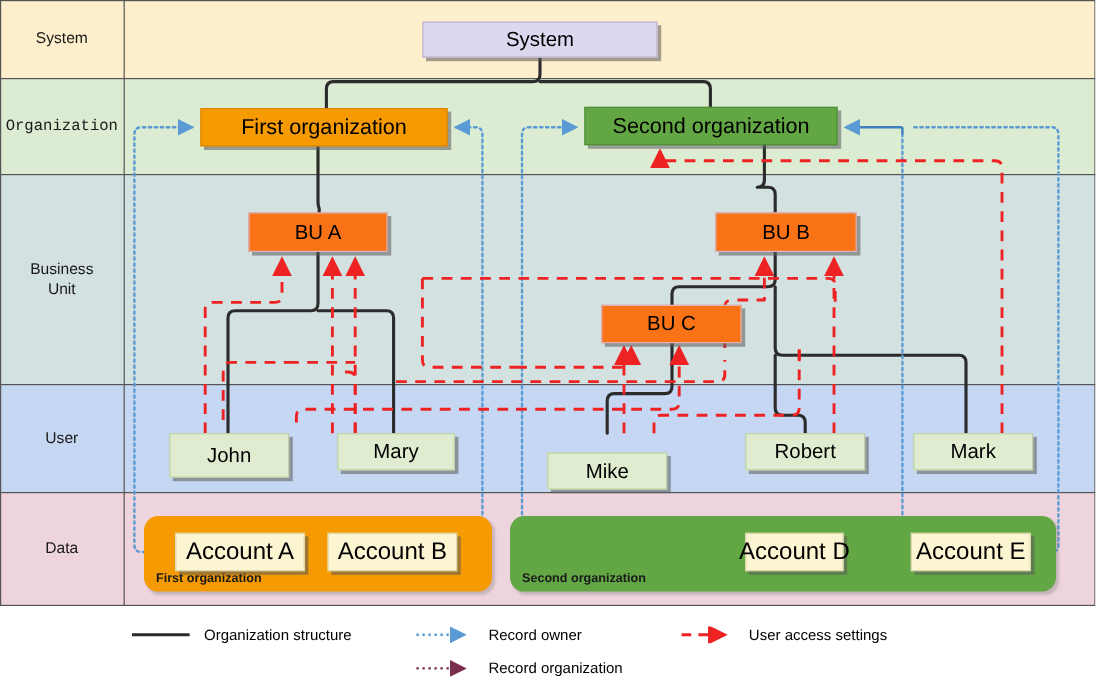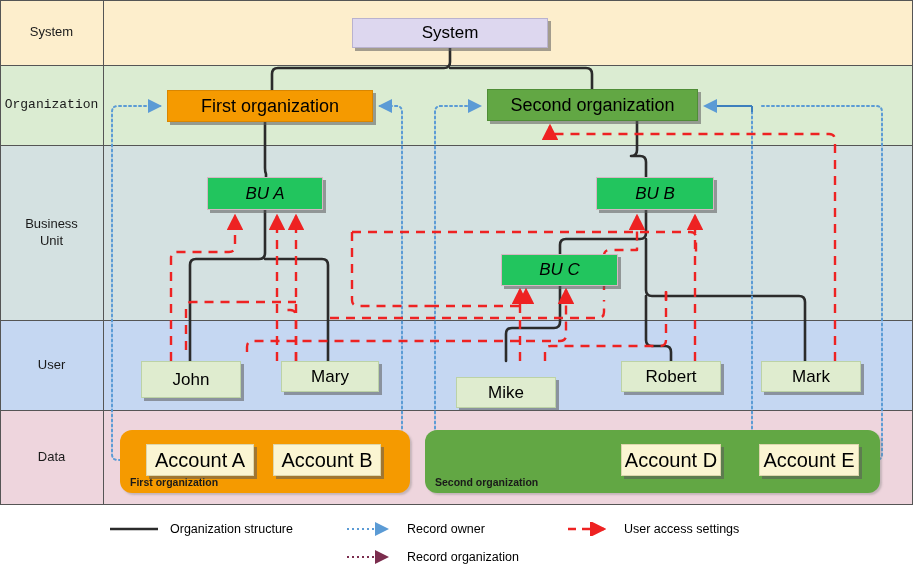--- a/index.html
+++ b/index.html
@@ -44,21 +44,21 @@
     border: 1px solid #8a8a8a;
     box-shadow: 3px 3px 0 rgba(90,90,90,0.55);
     font-size: 17px;
     color: #000;
     z-index: 5;
     white-space: nowrap;
   }
   .node.system   { background: #ddd7ef; border-color: #b9b2cf; }
   .node.org-a    { background: #f59a00; border-color: #d98600; font-size: 18px; }
   .node.org-b    { background: #62a744; border-color: #4f8d36; font-size: 18px; }
-  .node.bu       { background: #22c55e; border-color: #d6b6c3; font-style: italic; }
+  .node.bu       { background: #f97316; border-color: #d6b6c3; }
   .node.user     { background: #dfeccf; border-color: #bcd2a6; }
   .node.account  { background: #fbf5d2; border-color: #ddd6ad; font-size: 20px; }
 
   
   .org-container {
     position: absolute;
     border-radius: 12px;
     z-index: 3;
     box-shadow: 2px 2px 2px rgba(120,120,120,0.35);
   }
@@ -240,21 +240,21 @@
 
   <div class="node user" style="left:621px; top:361px; width:100px; height:31px;">Robert</div>
 
   <div class="node user" style="left:761px; top:361px; width:100px; height:31px;">Mark</div>
 
   <div class="node account" style="left:146px; top:444px; width:108px; height:32px;">Account A</div>
 
   <div class="node account" style="left:273px; top:444px; width:108px; height:32px;">Account B</div>
 
 
-  <div class="node account" style="left:621px; top:444px; width:100px; height:32px;">Account D</div>
+  <div class="node account" style="left:621px; top:444px; width:82px; height:32px;">Account D</div>
 
   <div class="node account" style="left:759px; top:444px; width:100px; height:32px;">Account E</div>
 
   <div id="legend">
 
     <div class="legend-item" style="left:108px; top:14px;">
       <span class="swatch">
         <svg width="52" height="14" viewBox="0 0 52 14" xmlns="http://www.w3.org/2000/svg">
           <line x1="2" y1="7" x2="50" y2="7" stroke="#2b2b2b" stroke-width="2.6"></line>
         </svg>

